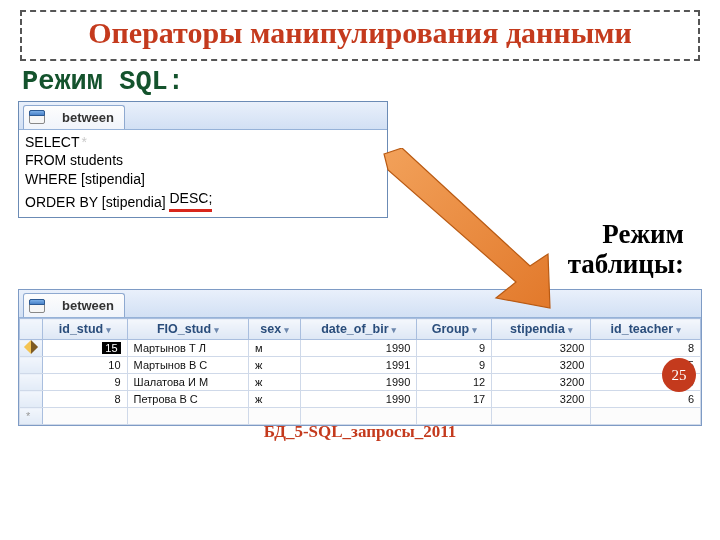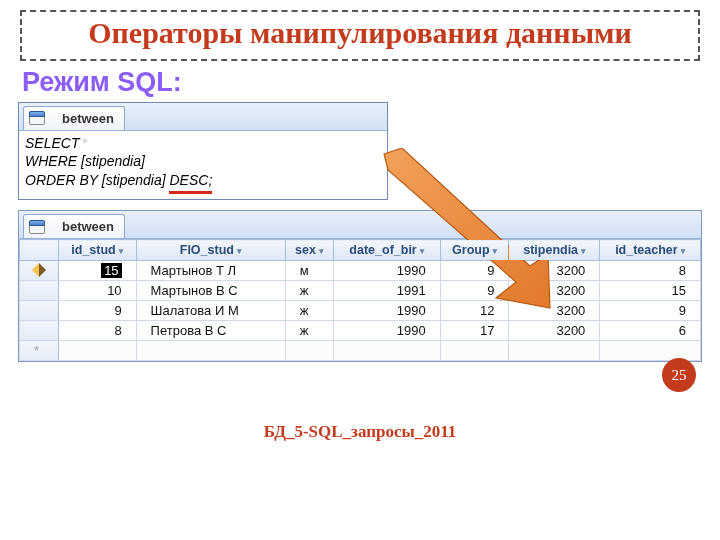--- a/index.html
+++ b/index.html
@@ -26,24 +26,24 @@
   }
   .title-box h1 {
     margin: 0;
     font-family: Georgia, serif;
     font-weight: bold;
     color: #c43a1d;
     font-size: 30px;
     line-height: 1.15;
   }
   .subtitle {
-    font-family: Liberation Sans, sans-serif;
+    font-family: Liberation Mono, monospace;
     font-weight: bold;
     font-size: 27px;
-    color: #8b5cf6;
+    color: #14532d;
     margin: 4px 0 4px 4px;
   }
   .subtitle2 {
     font-family: Georgia, serif;
     font-weight: bold;
     font-size: 27px;
     color: #000;
     text-align: right;
     margin: 2px 18px 6px 0;
     line-height: 1.1;
@@ -99,21 +99,21 @@
     background: linear-gradient(#7db0e8,#4a82c8);
     border-radius: 2px 2px 0 0;
     border: 1px solid #2c5a94;
   }
   .sql-body {
     padding: 3px 6px 5px 6px;
     line-height: 1.35;
     color: #000;
     position: relative;
   }
-  .sql-line { white-space: nowrap; display:flex; align-items:flex-start;font-style:italic;}
+  .sql-line { white-space: nowrap; display:flex; align-items:flex-end;}
   .sql-star { color: #c9c9c9; margin-left:2px;}
   .sql-red-underline {
     display: inline-block;
     border-bottom: 3px solid #d8261c;
     padding-bottom: 1px;
   }
   .arrow-wrap {
     position: absolute;
     left: 378px;
     top: 148px;
@@ -143,22 +143,22 @@
     position: relative;
     white-space: nowrap;
   }
   table.access th .dd {
     font-size: 9px;
     color: #6d87ad;
     margin-left: 3px;
   }
   table.access td {
     border: 1px solid #cfd9e9;
-    padding: 2px 14px;
-    font-size: 13px;
+    padding: 2px 6px;
+    font-size: 11px;
     color: #111;
     background: #fff;
     white-space: nowrap;
   }
   table.access tr.newrow td {
     color: #999;
     background: #fcfcfc;
   }
   .rowselector {
     width: 18px;
@@ -221,20 +221,23 @@
         <span class="tab-icon"></span>
         <span>between</span>
       </div>
     </div>
     <div class="sql-body">
       <div class="sql-line">
         <span>SELECT</span>
         <span class="sql-star">*</span>
       </div>
       <div class="sql-line">
+        <span>FROM students</span>
+      </div>
+      <div class="sql-line">
         <span>WHERE [stipendia]</span>&nbsp;
       </div>
       <div class="sql-line">
         <span>ORDER BY [stipendia]</span>&nbsp;
         <span class="sql-red-underline">DESC;</span>
       </div>
     </div>
   </div>
 
   <div class="arrow-wrap">
@@ -242,20 +245,24 @@
       <defs>
         <linearGradient id="ag" x1="0" y1="0" x2="1" y2="1">
           <stop offset="0" stop-color="#f2a15a"></stop>
           <stop offset="1" stop-color="#e2792b"></stop>
         </linearGradient>
       </defs>
       <polygon points="6,6 24,0 152,118 170,106 172,160 118,150 138,134 10,22" fill="url(#ag)" stroke="#b95a13" stroke-width="1.2"></polygon>
     </svg>
   </div>
 
+  <div class="subtitle2">
+    <span>Режим</span><br>
+    <span>таблицы:</span>
+  </div>
 
   <div class="table-panel">
     <div class="tab-bar">
       <div class="tab">
         <span class="tab-icon"></span>
         <span>between</span>
       </div>
     </div>
     <table class="access">
       <thead>

